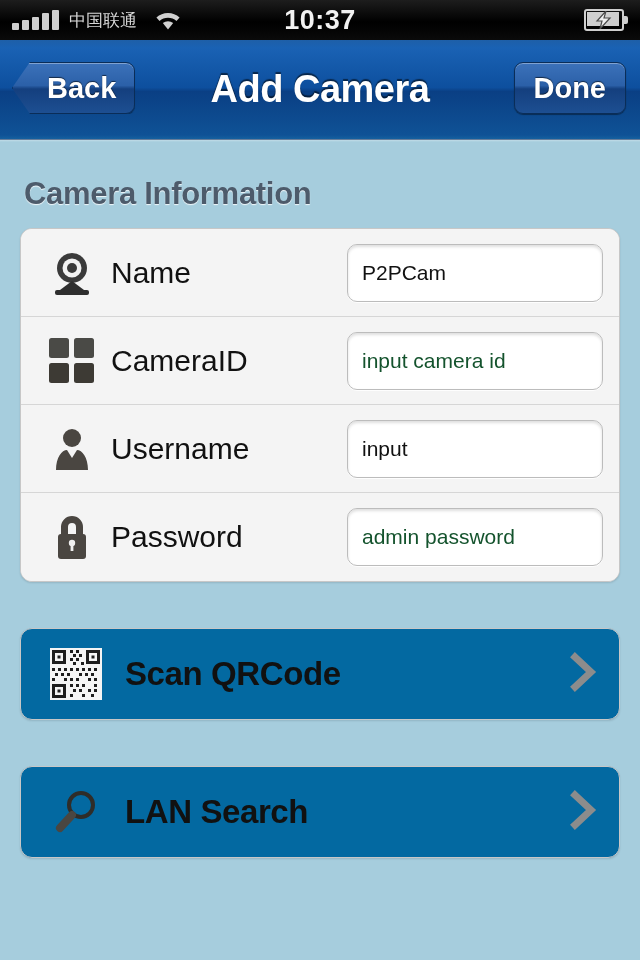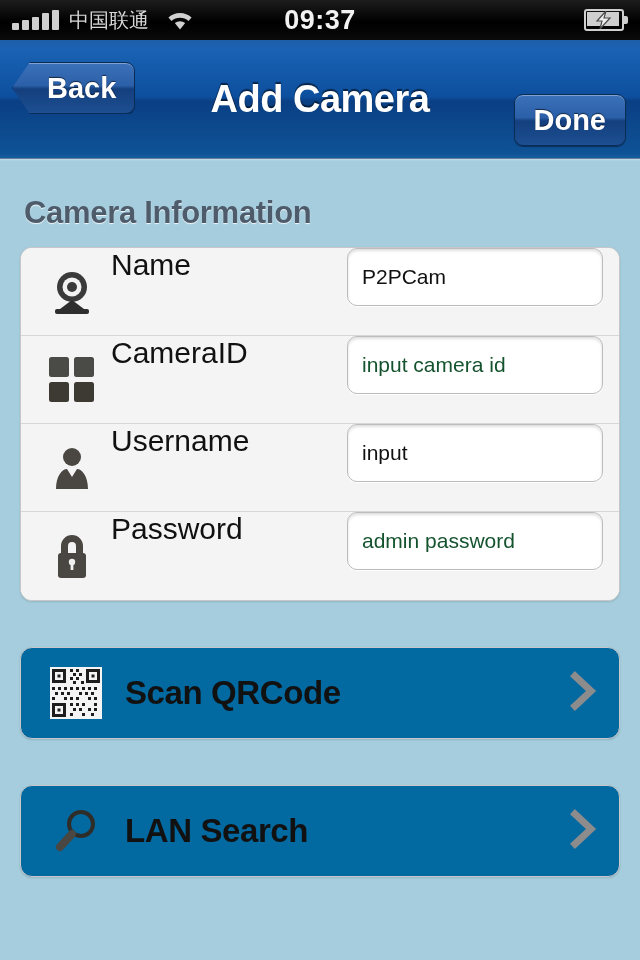--- a/index.html
+++ b/index.html
@@ -18,21 +18,21 @@
     display:flex; align-items:center;
   }
   .sb-left{ display:flex; align-items:center; gap:10px; padding-left:12px; }
   .signal{ display:flex; align-items:flex-end; gap:3px; height:20px; }
   .signal i{ display:block; width:7px; background:#cfcfcf; border-radius:1px; }
   .signal i:nth-child(1){height:7px;}
   .signal i:nth-child(2){height:10px;}
   .signal i:nth-child(3){height:13px;}
   .signal i:nth-child(4){height:17px;}
   .signal i:nth-child(5){height:20px;}
-  .carrier{ color:#d8d8d8; font-size:20px; line-height:25px; letter-spacing:0px;
+  .carrier{ color:#d8d8d8; font-size:17px; line-height:25px; letter-spacing:0px;
             font-family:"DejaVu Sans", sans-serif; }
   .wifi{ width:34px; height:24px; position:relative; margin-left:4px; }
   .sb-time{
     position:absolute; left:0; right:0; text-align:center;
     color:#f2f2f2; font-size:27px; font-weight:bold; line-height:40px;
     letter-spacing:0.5px;
   }
   .sb-right{ margin-left:auto; padding-right:12px; display:flex; align-items:center; }
   .battery{ position:relative; width:44px; height:22px; }
   .battery .shell{
@@ -43,21 +43,21 @@
     position:absolute; right:0; top:7px; width:4px; height:8px;
     background:#cfcfcf; border-radius:0 2px 2px 0;
   }
   .battery .fill{
     position:absolute; left:3px; top:3px; width:32px; height:14px; background:#cfcfcf;
   }
   .battery .bolt{ position:absolute; left:10px; top:2px; }
 
   
   .navbar{
-    position:relative; height:119px; width:100%;
+    position:relative; height:100px; width:100%;
     background:linear-gradient(to bottom,#1e5fa8 0%, #1a62b4 8%, #0d4f9e 48%, #0a3f84 52%, #0f5296 96%, #15609f 100%);
     border-bottom:1px solid #0a2f5e;
     display:flex; align-items:center;
   }
   .navbar:after{
     content:""; position:absolute; left:0; right:0; bottom:-3px; height:3px;
     background:linear-gradient(to bottom, rgba(255,255,255,.45), rgba(255,255,255,0));
   }
   .nav-title{
     position:absolute; left:0; right:0; text-align:center;
@@ -79,21 +79,20 @@
     color:#fff; font-size:29px; font-weight:bold;
     text-shadow:0 -1px 1px rgba(0,0,0,.6);
   }
   .btn-done{
     position:absolute; right:14px; top:22px;
     height:52px; padding:0 19px;
     display:flex; align-items:center; justify-content:center;
     background:linear-gradient(to bottom,#3c72ba 0%, #2b60a8 45%, #143f7e 52%, #1d4f92 100%);
     border:1px solid #0a2d58; border-radius:9px;
     box-shadow:inset 0 1px 0 rgba(255,255,255,.35), 0 1px 1px rgba(0,0,0,.4);
-    margin-top:32px;
   }
   .btn-done span{
     color:#fff; font-size:29px; font-weight:bold;
     text-shadow:0 -1px 1px rgba(0,0,0,.6);
   }
 
   
   .content{ padding:0; }
   .section-header{
     color:#4d5b6b; font-size:31px; font-weight:bold;
@@ -101,21 +100,21 @@
     text-shadow:0 1px 1px rgba(255,255,255,.85);
     letter-spacing:-0.3px;
   }
   .card{
     margin:0 20px; background:#f4f4f4;
     border:1px solid #c7c7c7; border-radius:12px;
     box-shadow:0 1px 2px rgba(0,0,0,.12);
     overflow:hidden;
   }
   .row{
-    display:flex; 
+    display:flex; align-items:center;
     height:88px; padding:0 16px 0 22px;
     border-bottom:1px solid #d6d6d6;
     background:#f4f4f4;
   }
   .row:last-child{ border-bottom:none; }
   .row-ico{ width:58px; flex:0 0 58px; display:flex; align-items:center; justify-content:center; }
   .row-label{
     color:#111; font-size:30px; flex:0 0 auto; padding-left:10px;
     white-space:nowrap;
   }
@@ -158,21 +157,21 @@
           <i></i>
       </span>
       <span class="carrier">中国联通</span>
       <span class="wifi">
         <svg width="34" height="24" viewBox="0 0 34 24">
           <path d="M17 21.5 l-5.2-6.4 a8.2 8.2 0 0 1 10.4 0 z" fill="#d0d0d0"></path>
           <path d="M5.4 9.6 a17 17 0 0 1 23.2 0 l-3.1 3.4 a12.6 12.6 0 0 0 -17 0 z" fill="#d0d0d0"></path>
         </svg>
       </span>
     </div>
-    <div class="sb-time">09:37</div>
+    <div class="sb-time">10:37</div>
     <div class="sb-right">
       <span class="battery">
         <span class="shell"></span>
         <span class="fill"></span>
         <span class="cap"></span>
         <span class="bolt">
           <svg width="20" height="18" viewBox="0 0 20 18">
             <polygon points="12,0 3,10 8,10 6,18 16,7 10,7" fill="#efefef" stroke="#4a4a4a" stroke-width="1.2"></polygon>
           </svg>
         </span>

